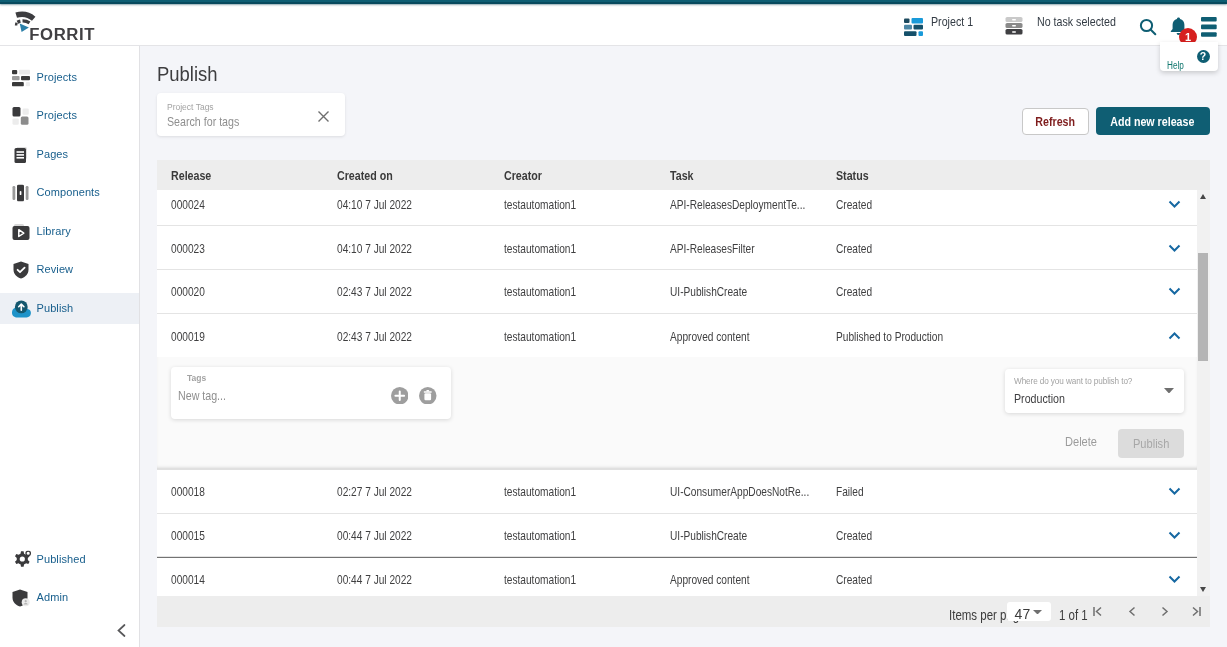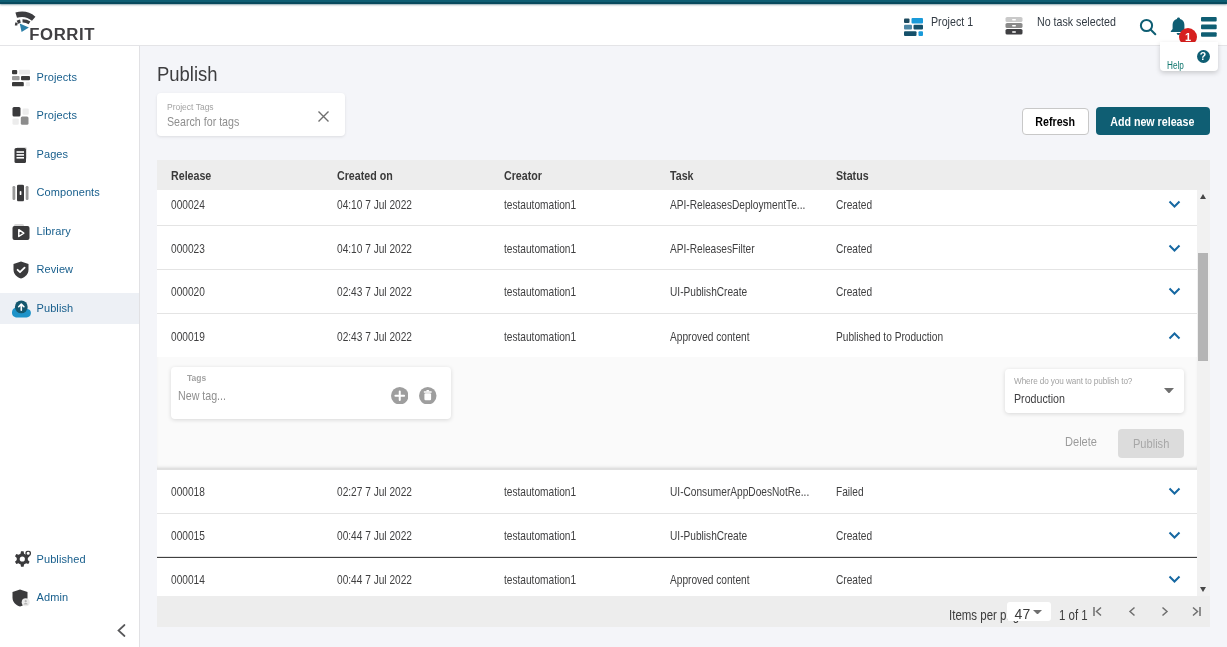--- a/index.html
+++ b/index.html
@@ -39,21 +39,21 @@
   .lbl { position:absolute; font-size:8.5px; color:#a3a3a3; white-space:nowrap; }
   .phold { position:absolute; font-size:13px; color:#8f8f8f; white-space:nowrap; }
 
   .btn { position:absolute; border-radius:4px; font-size:13px; font-weight:700;
     display:flex; align-items:center; justify-content:center; }
 
   
   #thead { left:157px; top:160px; width:1052.5px; height:29.5px; background:#ededed; }
   .hcell { position:absolute; top:50%; transform:translateY(-50%); font-size:13px;
     font-weight:700; color:#3a3a3a; }
-  #tbody { left:157px; top:189.5px; width:1052.5px; height:406.5px; background:#404040;
+  #tbody { left:157px; top:189.5px; width:1052.5px; height:406.5px; background:#737373;
     overflow:hidden; }
   .trow { position:absolute; left:0; width:1039.5px; height:43.7px; background:#fff;
     border-bottom:1px solid #e4e4e4; }
   .tcell { position:absolute; top:50%; transform:translateY(-50%); font-size:13px;
     color:#3f3f40; }
   .tcell .cx { transform:scaleX(.78); }
   .chev { position:absolute; left:1011px; top:50%; }
 
   
   #sbar { left:1196.5px; top:189.5px; width:13px; height:406.5px; background:#f1f1f1; }
@@ -208,21 +208,21 @@
 <h1 id="title" class="abs"><span>Publish</span></h1>
 
 <div class="card" style="left:157px; top:93px; width:188px; height:43px;">
   <div class="lbl" style="left:10px; top:8.5px;">Project Tags</div>
   <div class="phold" style="left:10px; top:21px;"><span class="cx">Search for tags</span></div>
   <svg class="abs" style="left:160px; top:17px;" width="13" height="13" viewBox="0 0 13 13">
     <path d="M1.5 1.5 L11.5 11.5 M11.5 1.5 L1.5 11.5" stroke="#6e6e6e" stroke-width="1.4"></path>
   </svg>
 </div>
 
-<div class="btn" style="left:1022px; top:107.5px; width:67px; height:27px; background:#fff; border:1px solid #c8c8c8; color:#000000;">
+<div class="btn" style="left:1022px; top:107.5px; width:67px; height:27px; background:#fff; border:1px solid #c8c8c8; color:#7f1d1d;">
     <span class="cxc">Refresh</span>
   </div>
 <div class="btn" style="left:1096px; top:107px; width:113.5px; height:28px; background:#0f5e73; color:#fff;">
     <span class="cxc">Add new release</span>
   </div>
 
 <div id="thead" class="abs">
   <div class="hcell" style="left:14px;"><span class="cx">Release</span></div>
   <div class="hcell" style="left:180.3px;"><span class="cx">Created on</span></div>
   <div class="hcell" style="left:346.6px;"><span class="cx">Creator</span></div>

